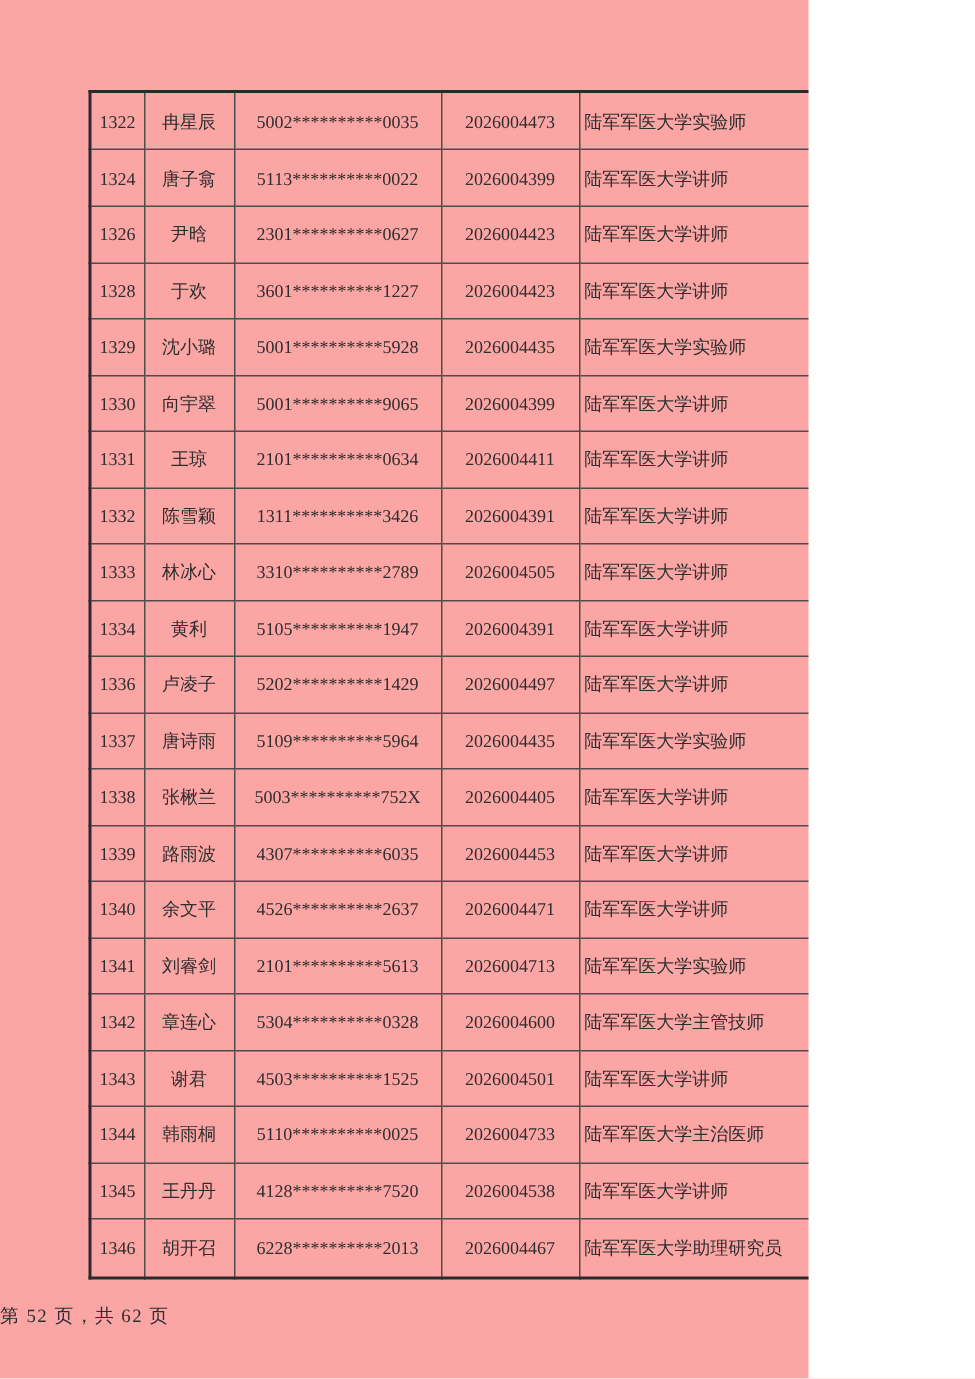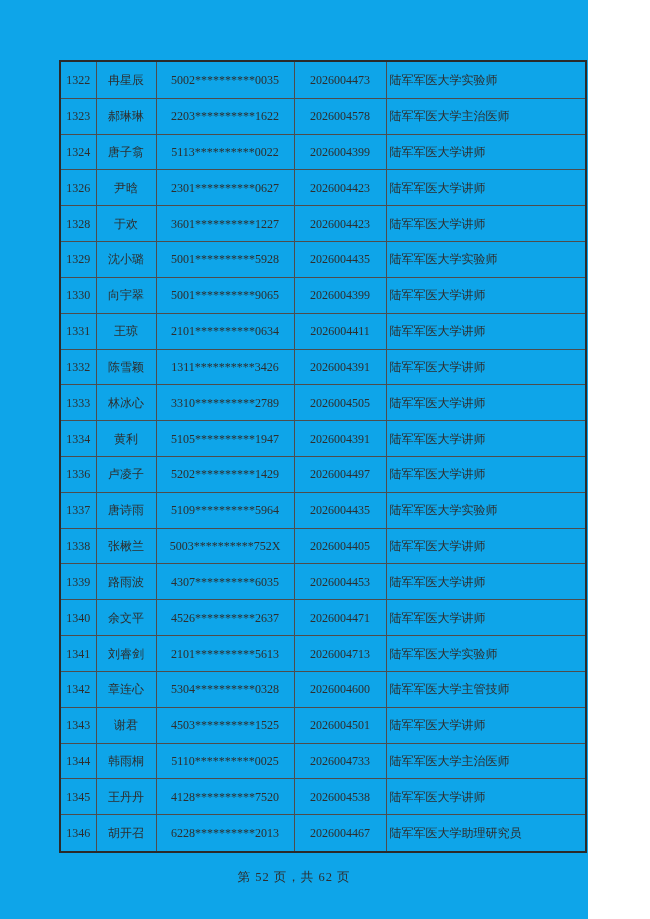--- a/index.html
+++ b/index.html
@@ -2,23 +2,23 @@
 <html><head>
 <meta charset="utf-8">
 <style>
   html, body {
     margin: 0;
     padding: 0;
     background: #ffffff;
   }
   .page {
     position: relative;
-    width: 588px;
+    width: 539px;
     height: 919px;
-    background: #0ea5e9;
+    background: #fca5a5;
     font-family: "Liberation Serif", "DejaVu Serif", serif;
     color: #2e2e2e;
     overflow: hidden;
   }
   table.roster {
     position: absolute;
     left: 59px;
     top: 60px;
     width: 526px;
     height: 793px;
@@ -40,21 +40,20 @@
   table.roster td.cell-title {
     text-align: left;
     padding-left: 3px;
     margin-top: 36px;
   }
   .footer {
     position: absolute;
     left: 0;
     top: 869px;
     width: 100%;
-    text-align: center;
     font-size: 12.5px;
     color: #2e2e2e;
     letter-spacing: 1px;
   }
 </style>
 </head>
 <body>
 
 <div class="page">
 
@@ -68,27 +67,20 @@
     </colgroup>
     <tbody>
         <tr>
           <td>1322</td>
           <td>冉星辰</td>
           <td>5002**********0035</td>
           <td>2026004473</td>
           <td class="cell-title">陆军军医大学实验师</td>
         </tr>
         <tr>
-          <td>1323</td>
-          <td>郝琳琳</td>
-          <td>2203**********1622</td>
-          <td>2026004578</td>
-          <td class="cell-title">陆军军医大学主治医师</td>
-        </tr>
-        <tr>
           <td>1324</td>
           <td>唐子翕</td>
           <td>5113**********0022</td>
           <td>2026004399</td>
           <td class="cell-title">陆军军医大学讲师</td>
         </tr>
         <tr>
           <td>1326</td>
           <td>尹晗</td>
           <td>2301**********0627</td>

